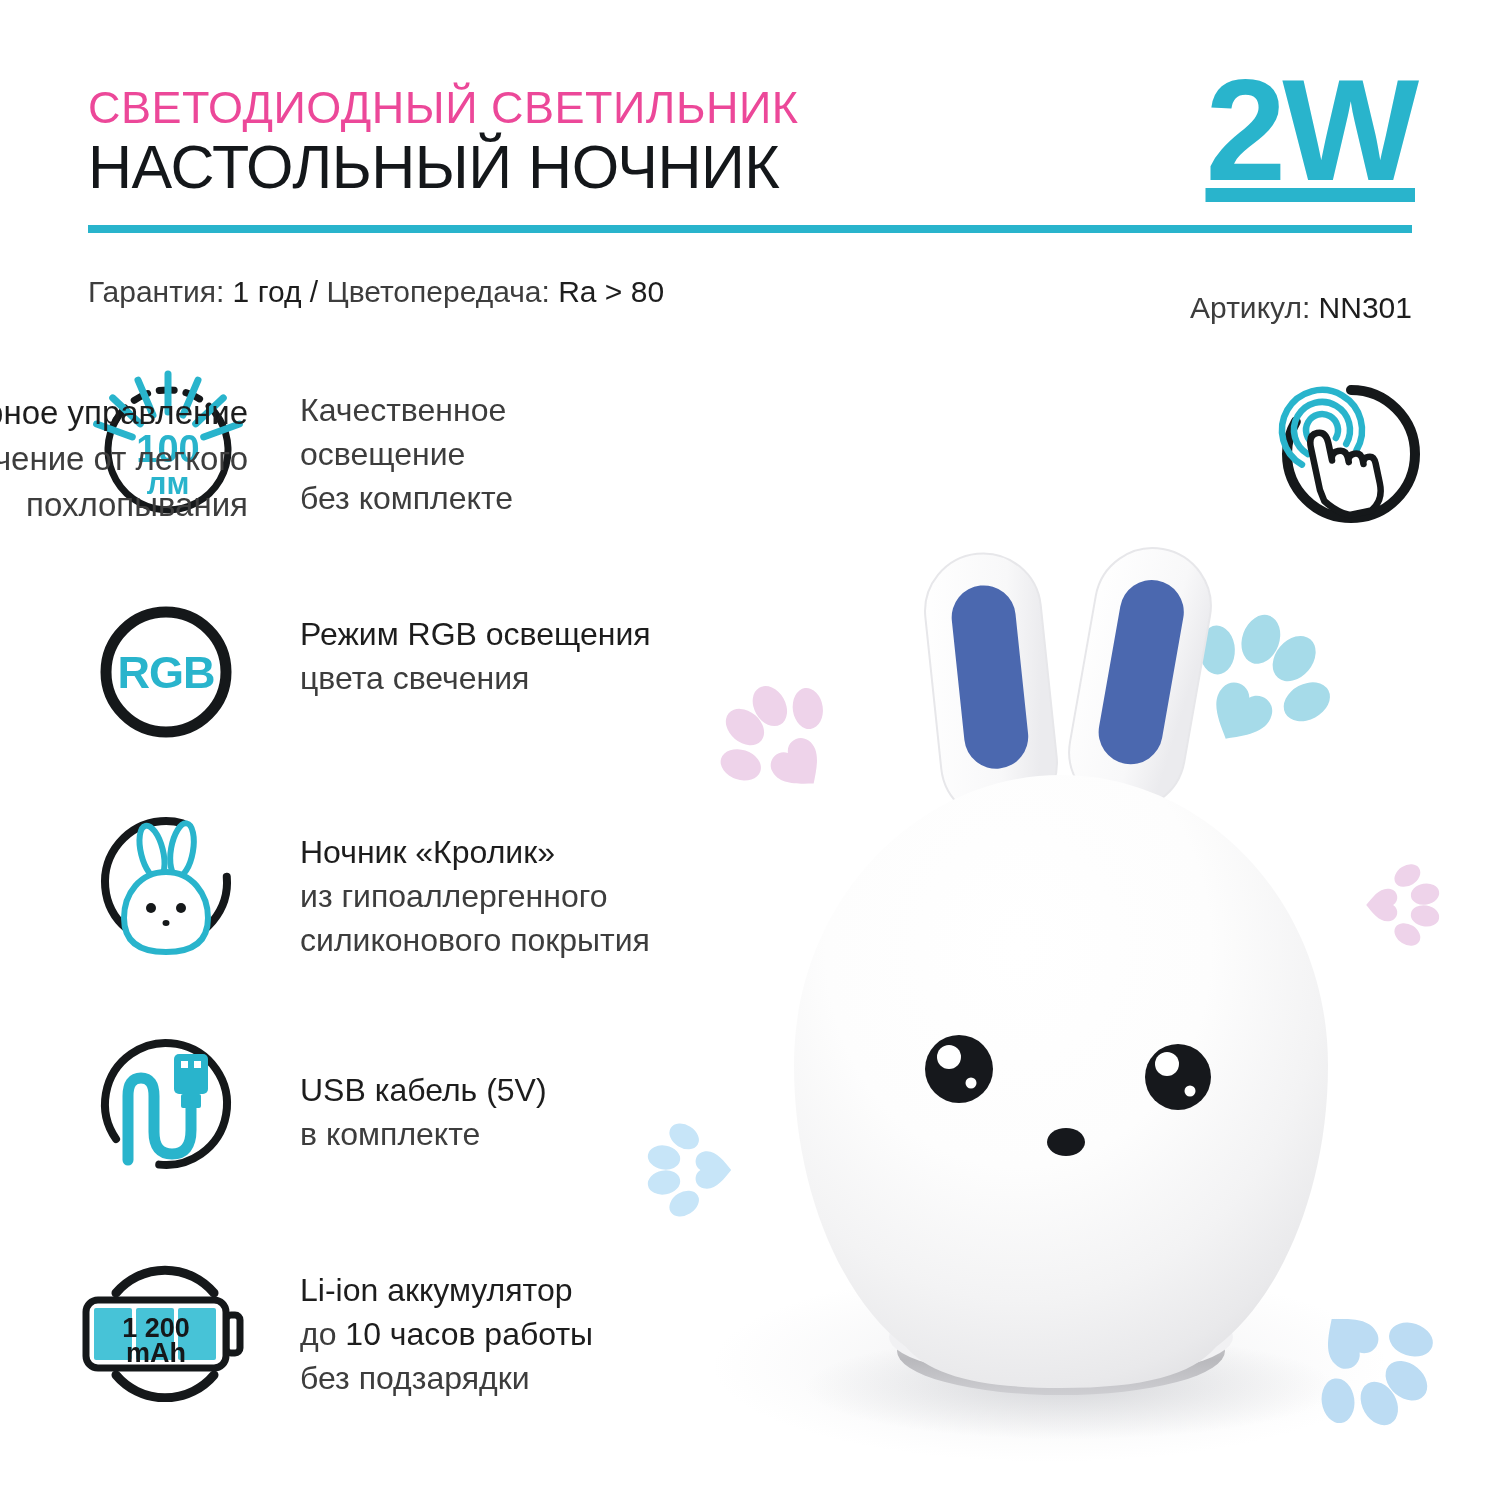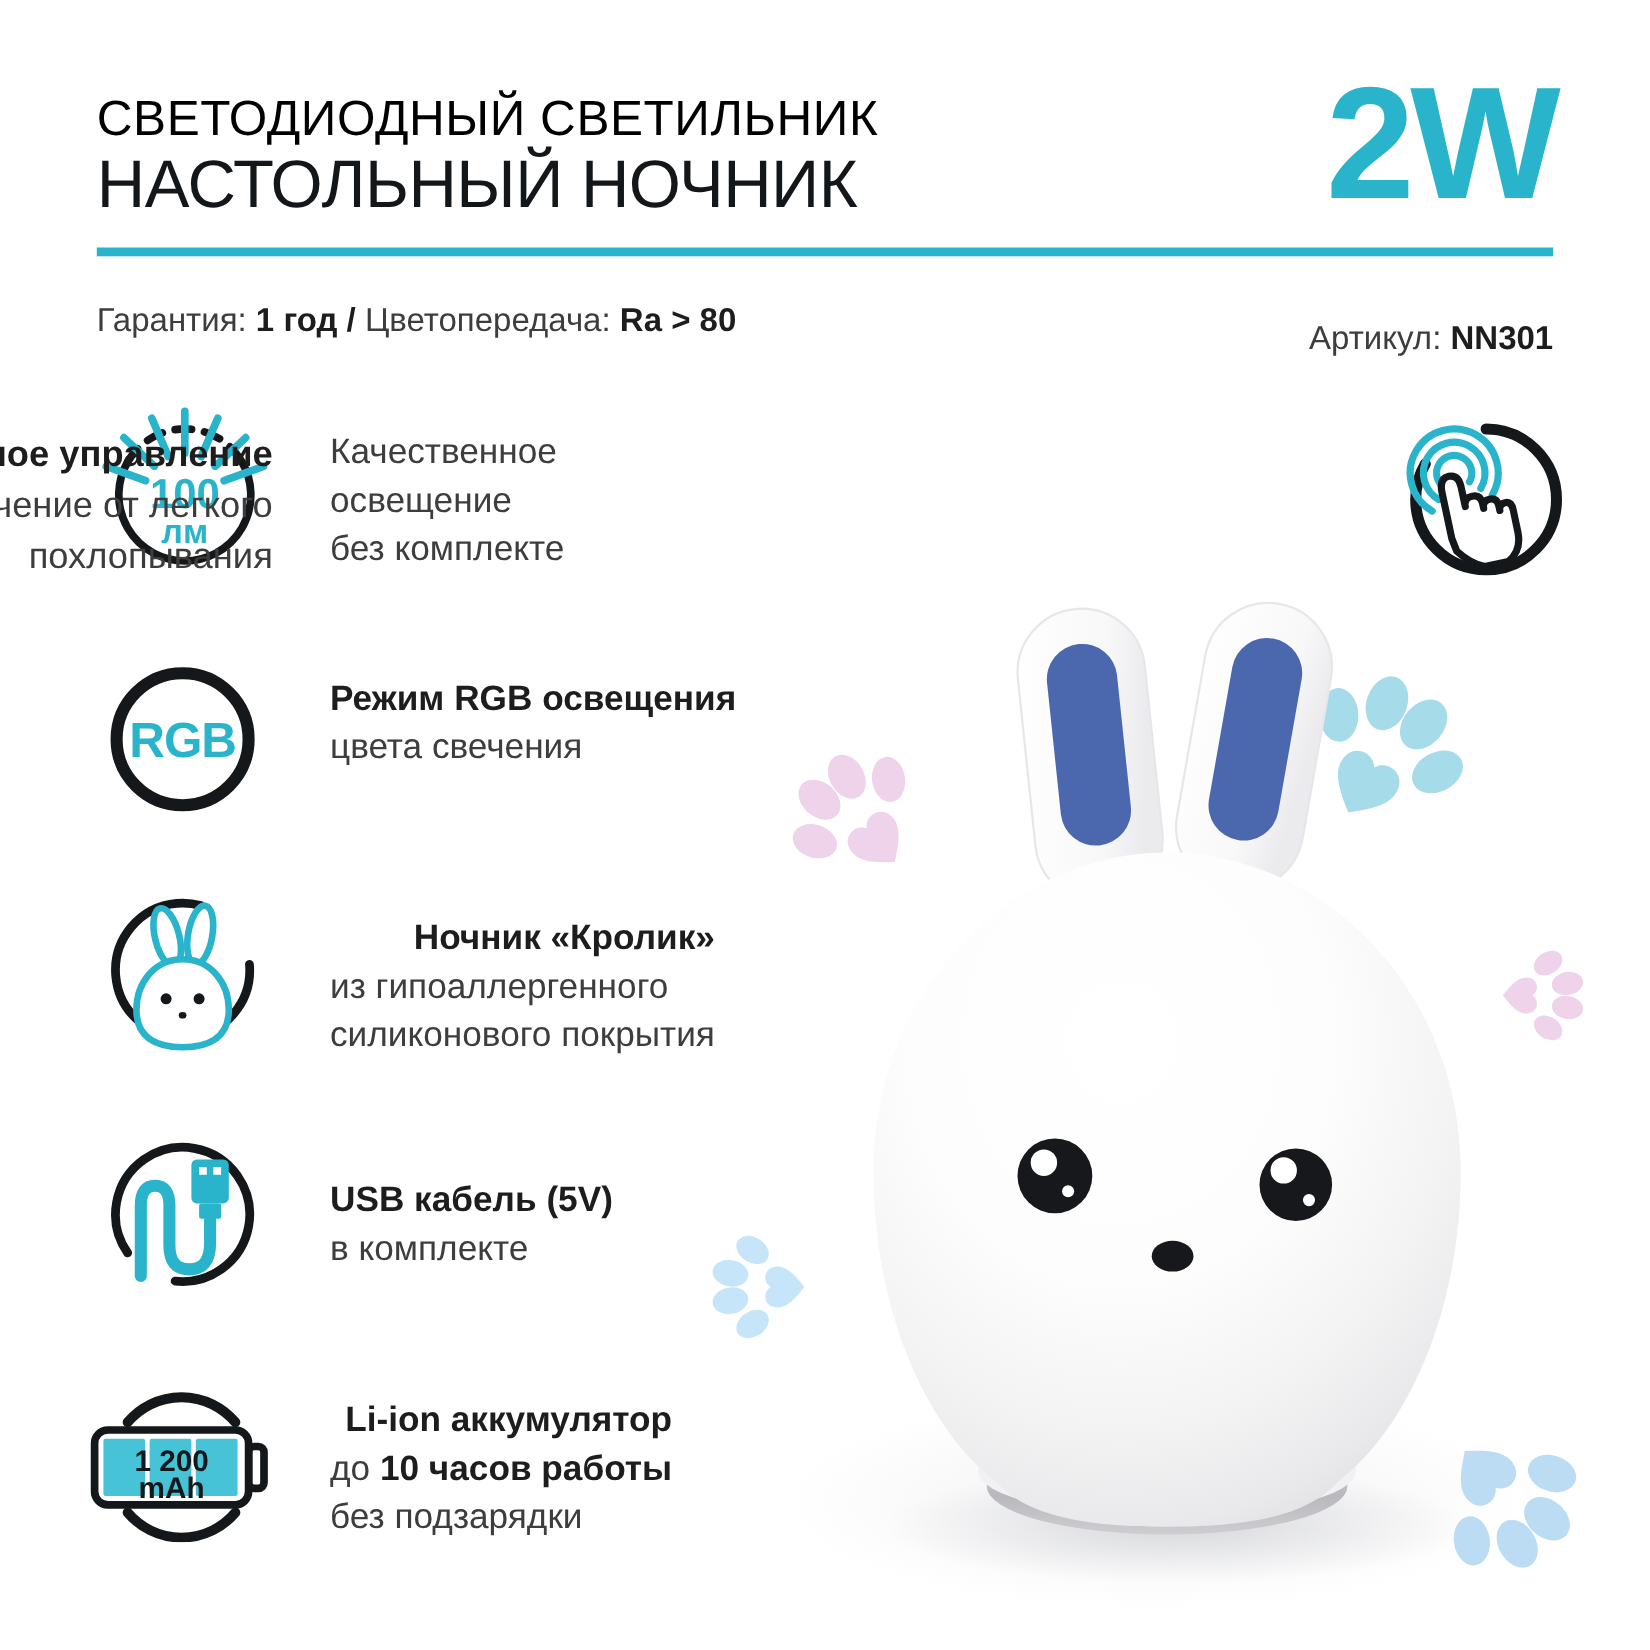--- a/index.html
+++ b/index.html
@@ -6,30 +6,30 @@
   --accent:#29b4cc; --accent_bright:#47c3d7; --ink:#15181a;
   --text_dark:#1d1d1d; --text_body:#3d3d3d; --ear_blue:#4b68af;
   --paw_pink:#eed3ea; --paw_blue:#a6dbe9; --paw_skyblue:#c7e5f8; --paw_skyblue2:#bcdcf3;
 }
 html,body{margin:0;padding:0;background:#fff;}
 .canvas{position:relative;width:1500px;height:1500px;background:#ffffff;overflow:hidden;
   font-family:"Liberation Sans","DejaVu Sans",sans-serif;}
 
 
 .title1{position:absolute;left:88px;top:84px;font-size:45px;line-height:48px;font-weight:400;
-  color:#000000;letter-spacing:.5px;}
+  color:#ec4899;letter-spacing:.5px;}
 .title2{position:absolute;left:88px;top:132px;font-size:61px;line-height:70px;font-weight:400;
   color:#14171a;letter-spacing:-.5px;}
 .wattage{position:absolute;right:85px;top:58px;font-size:145px;line-height:145px;font-weight:700;
-  color:var(--accent);letter-spacing:-4px;}
+  color:var(--accent);letter-spacing:-4px;text-decoration:underline;}
 .divider{position:absolute;left:88px;top:225px;width:1324px;height:8px;background:var(--accent);}
 .meta{position:absolute;top:274px;font-size:30px;line-height:36px;color:var(--text_body);}
 .meta-left{left:88px;}
 .meta-right{right:88px;text-align:right;margin-top:16px;}
-.b{font-weight:700;color:var(--text_dark);text-align:right;}
+.b{font-weight:400;color:var(--text_dark);}
 
 
 .ftext{position:absolute;left:300px;font-size:32px;line-height:44px;color:var(--text_body);}
 .ftext-right{position:absolute;right:1252px;left:auto;width:460px;text-align:right;}
 .icon-box{position:absolute;}
 
 
 .paw{position:absolute;}
 .paw-1{left:715px;top:678px;width:125px;height:125px;transform:rotate(-40deg);color:var(--paw_pink);}
 .paw-2{left:1185px;top:607px;width:148px;height:148px;transform:rotate(30deg);color:var(--paw_blue);}

